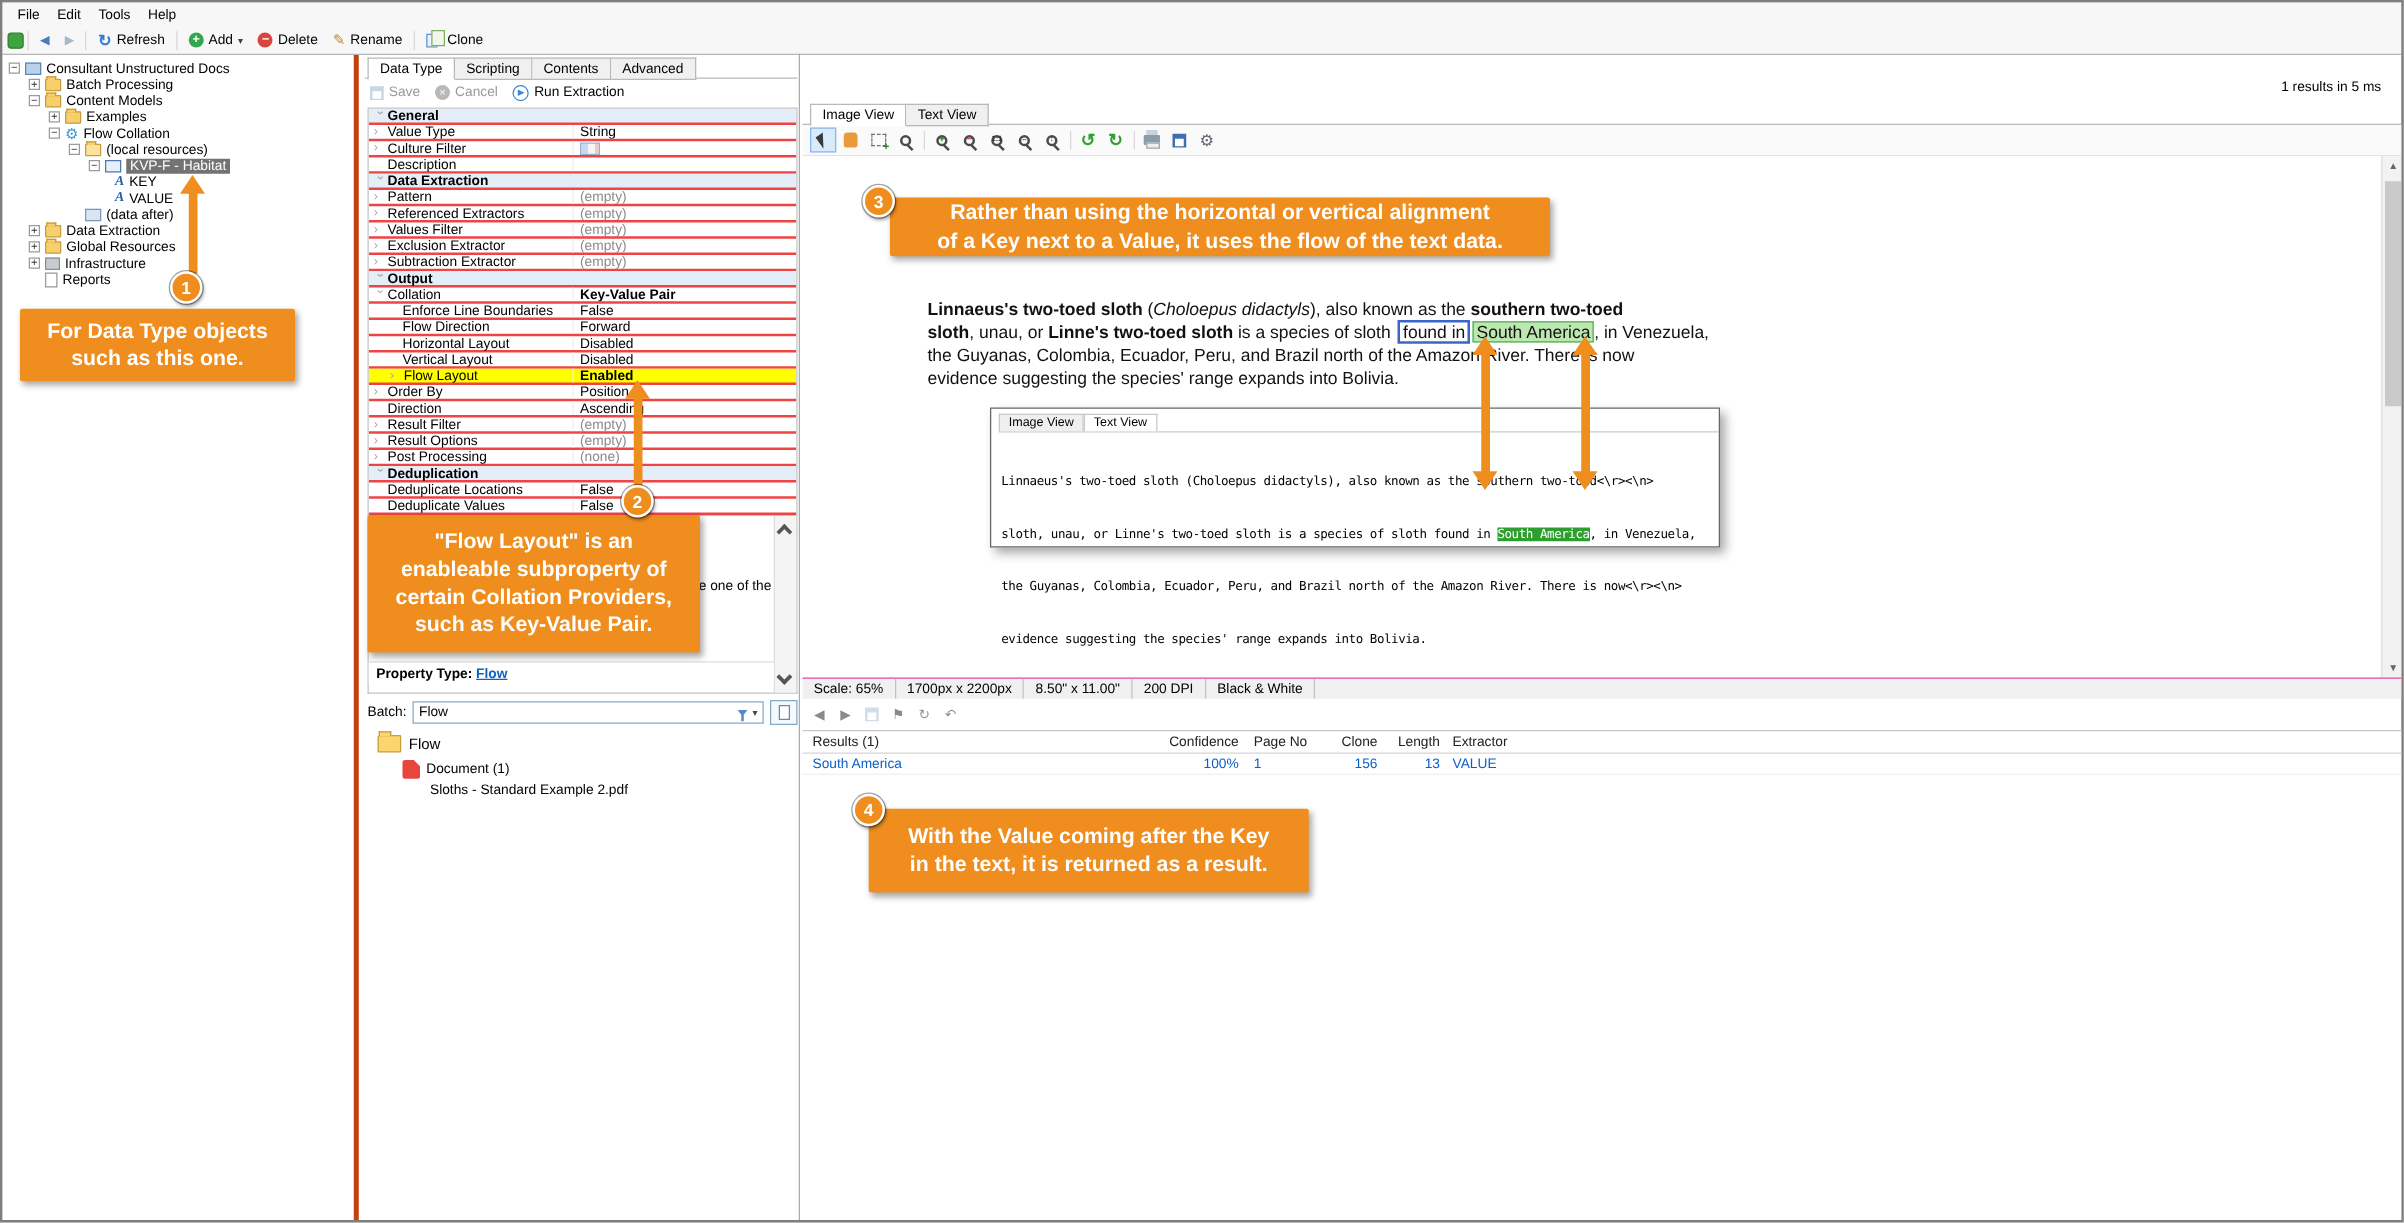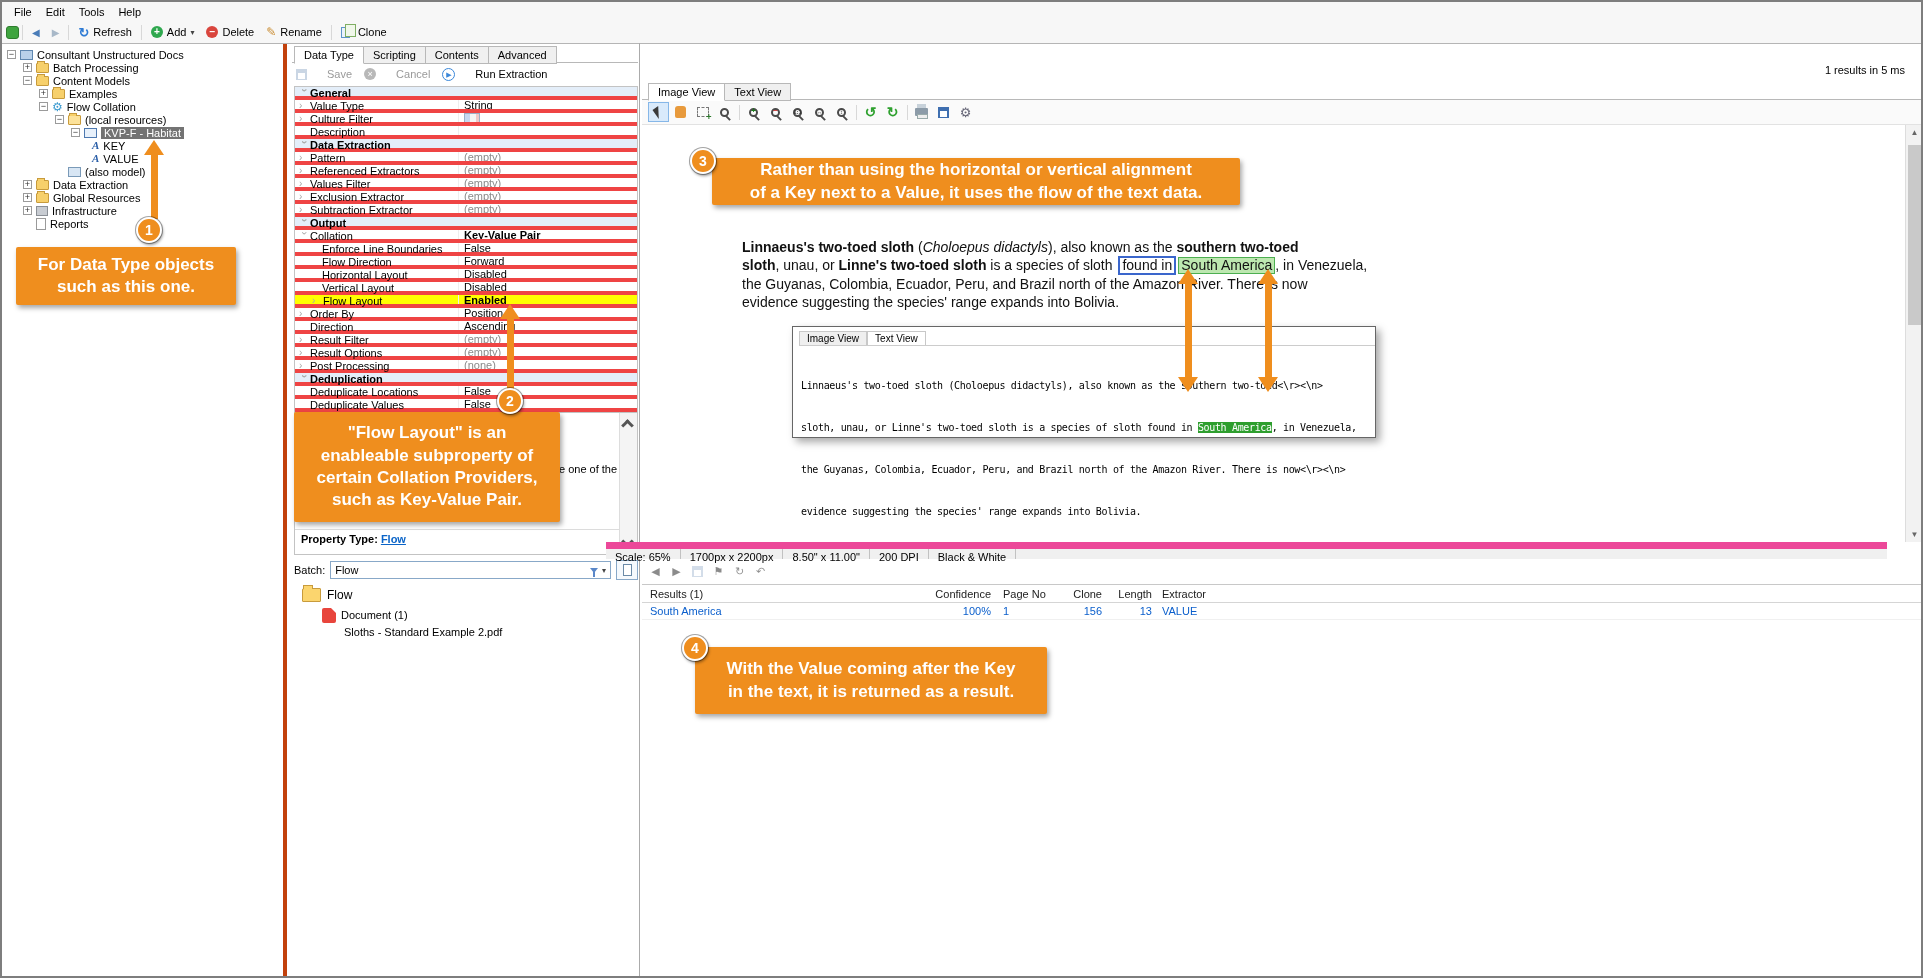--- a/index.html
+++ b/index.html
@@ -50,30 +50,30 @@
   .ico-page { width:10px; height:12px; min-width:10px; background:#fff; border:1px solid #9a9a9a; margin-right:4px; }
   .sel { background:#737373; color:#fff; padding:0 3px; }
 
   
   .mtabs { position:absolute; left:292px; top:44px; display:flex; z-index:2; }
   .mtab { padding:2px 9px; border:1px solid #b8b8b8; border-left:none; background:#f0f0f0; }
   .mtab:first-child { border-left:1px solid #b8b8b8; }
   .mtab.active { background:#fff; border-bottom:1px solid #fff; }
   .mtabline { position:absolute; left:290px; top:60px; width:346px; height:1px; background:#b8b8b8; }
   .actions { position:absolute; left:294px; top:63px; height:18px; display:flex; align-items:center; gap:12px; }
-  .abtn { display:flex; align-items:center; gap:20px; }
+  .abtn { display:flex; align-items:center; gap:4px; }
   .abtn.dis { color:#9a9a9a; }
   .ico-floppy { width:11px; height:11px; background:#9fb6cf; position:relative; }
   .ico-floppy::after { content:""; position:absolute; left:2px; top:4px; width:7px; height:6px; background:#fff; }
   .ico-floppy.blue { background:#3f6fb0; }
   .g-cancel { width:12px; height:12px; border-radius:50%; background:#b8b8b8; color:#fff; font-size:9px; line-height:12px; text-align:center; }
   .g-run { width:13px; height:13px; border:1px solid #3a87d9; border-radius:50%; color:#3a87d9; font-size:7px; line-height:11px; text-align:center; }
 
   .pgrid { position:absolute; left:292px; top:84px; width:344px; height:327px; border:1px solid #c3c3c3; background:#fff; overflow:hidden; }
-  .prow { display:flex; height:13px; align-items:flex-start; border-bottom:4px solid #ef4444; }
+  .prow { display:flex; height:13px; align-items:flex-start; border-bottom:2px solid #ef4444; }
   .plabel { width:163px; min-width:163px; display:flex; align-items:center; padding-left:4px; overflow:hidden; }
   .pvalue { flex:1; padding-left:5px; border-left:1px solid #eee; overflow:hidden; white-space:nowrap; height:100%; display:flex; align-items:center; }
   .prow.section { background:#e4eef9; font-weight:bold; }
   .prow.section .pvalue { border-left:none; }
   .prow.sub .plabel { padding-left:27px; }
   .prow.hl { background:#ffff00; }
   .pvalue.bold { font-weight:bold; }
   .pvalue.empty { color:#8a8a8a; }
   .chev { width:9px; min-width:9px; color:#a8a8a8; font-size:10px; line-height:1; margin-right:2px; }
   .chev::before { content:"\203A"; }
@@ -148,22 +148,22 @@
 
   .inset { position:absolute; left:790px; top:324px; width:584px; height:112px; background:#fff;
            border:1px solid #666; box-shadow:4px 4px 8px rgba(0,0,0,.35); z-index:10; }
   .inset-tabs { display:flex; margin:4px 0 0 6px; font-size:10px; border-bottom:1px solid #ccc; padding-bottom:0; }
   .itab { padding:1px 7px; border:1px solid #c8c8c8; border-bottom:none; background:#efefef; }
   .itab.active { background:#fff; }
   .inset-text { font-family:"DejaVu Sans Mono", monospace; font-size:10px; letter-spacing:-0.35px;
                 line-height:14px; padding:5px 8px; white-space:pre; }
   .ihl { background:#2e9e2e; color:#fff; }
 
-  .statusbar { position:absolute; left:604px; top:540px; width:1281px; height:17px; background:#f0f0f0;
-               border-top:7px solid #ec4899; display:flex; align-items:stretch; }
+  .statusbar { position:absolute; left:640px; top:540px; width:1281px; height:17px; background:#f0f0f0;
+               border-top:1px solid #ec4899; display:flex; align-items:stretch; }
   .seg { border-right:1px solid #c2c2c2; padding:2px 9px; white-space:nowrap; }
   .minibar { position:absolute; left:640px; top:558px; width:1281px; height:22px; display:flex; align-items:center; padding-left:4px; }
   .mini { width:19px; height:17px; display:flex; align-items:center; justify-content:center; opacity:.45; margin-right:2px; }
 
   .rgrid { position:absolute; left:640px; top:582px; width:1281px; height:394px; background:#fff; border-top:1px solid #c8c8c8; }
   .rhead, .rdata { display:flex; align-items:center; padding-left:8px; }
   .rhead { height:18px; border-bottom:1px solid #d5d5d5; color:#222; }
   .rdata { height:17px; color:#0b5fcc; border-bottom:1px solid #f0f0f0; }
   .c1 { width:247px; } .c2 { width:100px; text-align:right; padding-right:6px; }
   .c3 { width:65px; padding-left:6px; } .c4 { width:40px; text-align:right; }
@@ -271,21 +271,21 @@
     <div class="trow" style="padding-left:90px">
       <span class="ico-extractor">A</span>
       <span>KEY</span>
     </div>
     <div class="trow" style="padding-left:90px">
       <span class="ico-extractor">A</span>
       <span>VALUE</span>
     </div>
     <div class="trow" style="padding-left:66px">
       <span class="ico-model"></span>
-      <span>(also model)</span>
+      <span>(data after)</span>
     </div>
     <div class="trow" style="padding-left:21px">
       <span class="exp plus"></span>
       <span class="folder"></span>
       <span>Data Extraction</span>
     </div>
     <div class="trow" style="padding-left:21px">
       <span class="exp plus"></span>
       <span class="folder"></span>
       <span>Global Resources</span>

